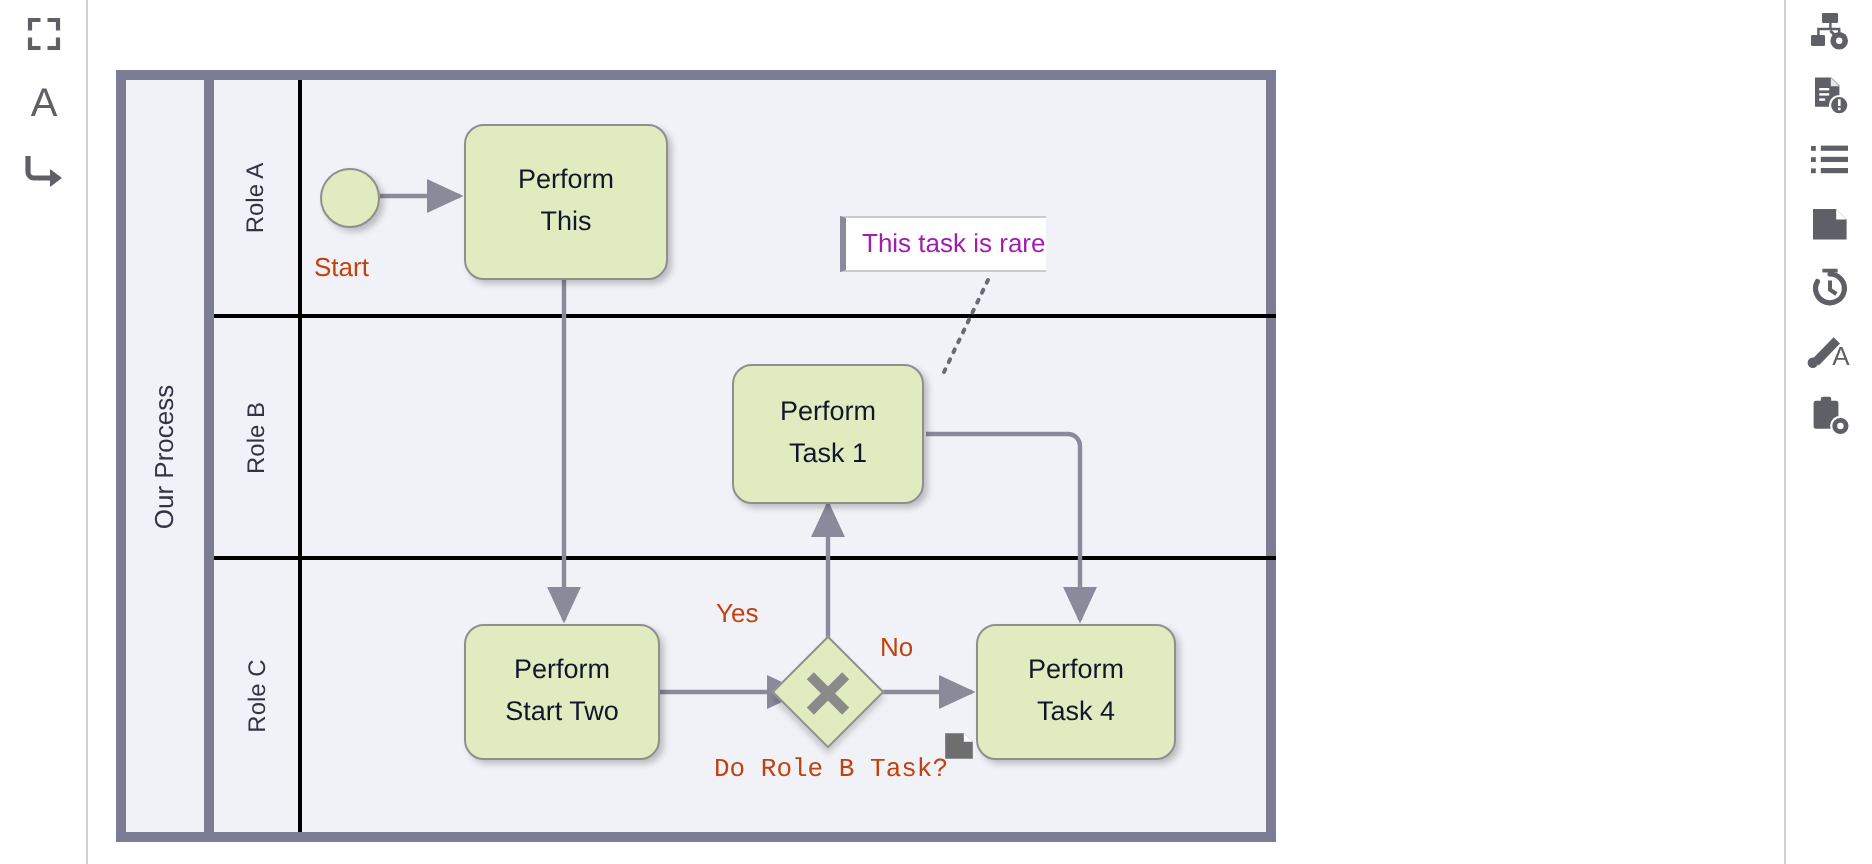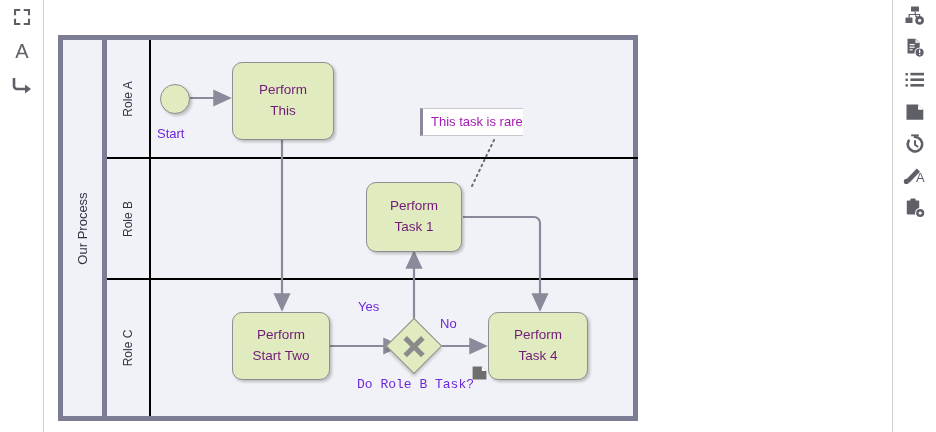--- a/index.html
+++ b/index.html
@@ -83,21 +83,21 @@
   #shapes{position:absolute;left:0;top:0;width:848px;height:432px;}
 
   .task{
     position:absolute;
     background:#e1ebc0;
     border:1.5px solid #8f8f8f;
     border-radius:10px;
     box-shadow:2px 2px 3px rgba(0,0,0,0.22);
     display:flex;flex-direction:column;
     align-items:center;justify-content:center;
-    font-size:13.5px;color:#701a75;
+    font-size:13.5px;color:#0f172a;
     line-height:1.55;
     box-sizing:border-box;
   }
   .start-event{
     position:absolute;
     width:30px;height:30px;border-radius:50%;
     background:#e1ebc0;
     border:1.5px solid #8f8f8f;
     box-shadow:2px 2px 3px rgba(0,0,0,0.22);
     box-sizing:border-box;
@@ -123,21 +123,21 @@
     border-left:3px solid #8a8a9a;
     border-top:1px solid #c9c9d2;
     border-bottom:1px solid #c9c9d2;
     padding:5px 0 6px 8px;
     font-size:13px;color:#a21caf;
     box-sizing:border-box;
     white-space:nowrap;
   }
   .elabel{
     position:absolute;
-    font-size:13px;color:#6d28d9;
+    font-size:13px;color:#c2410c;
     white-space:nowrap;
   }
   .doc-marker{
     position:absolute;
     width:15px;height:14px;
   }
   svg.edges{position:absolute;left:0;top:0;width:848px;height:432px;pointer-events:none;}
 </style>
 </head>
 <body>

